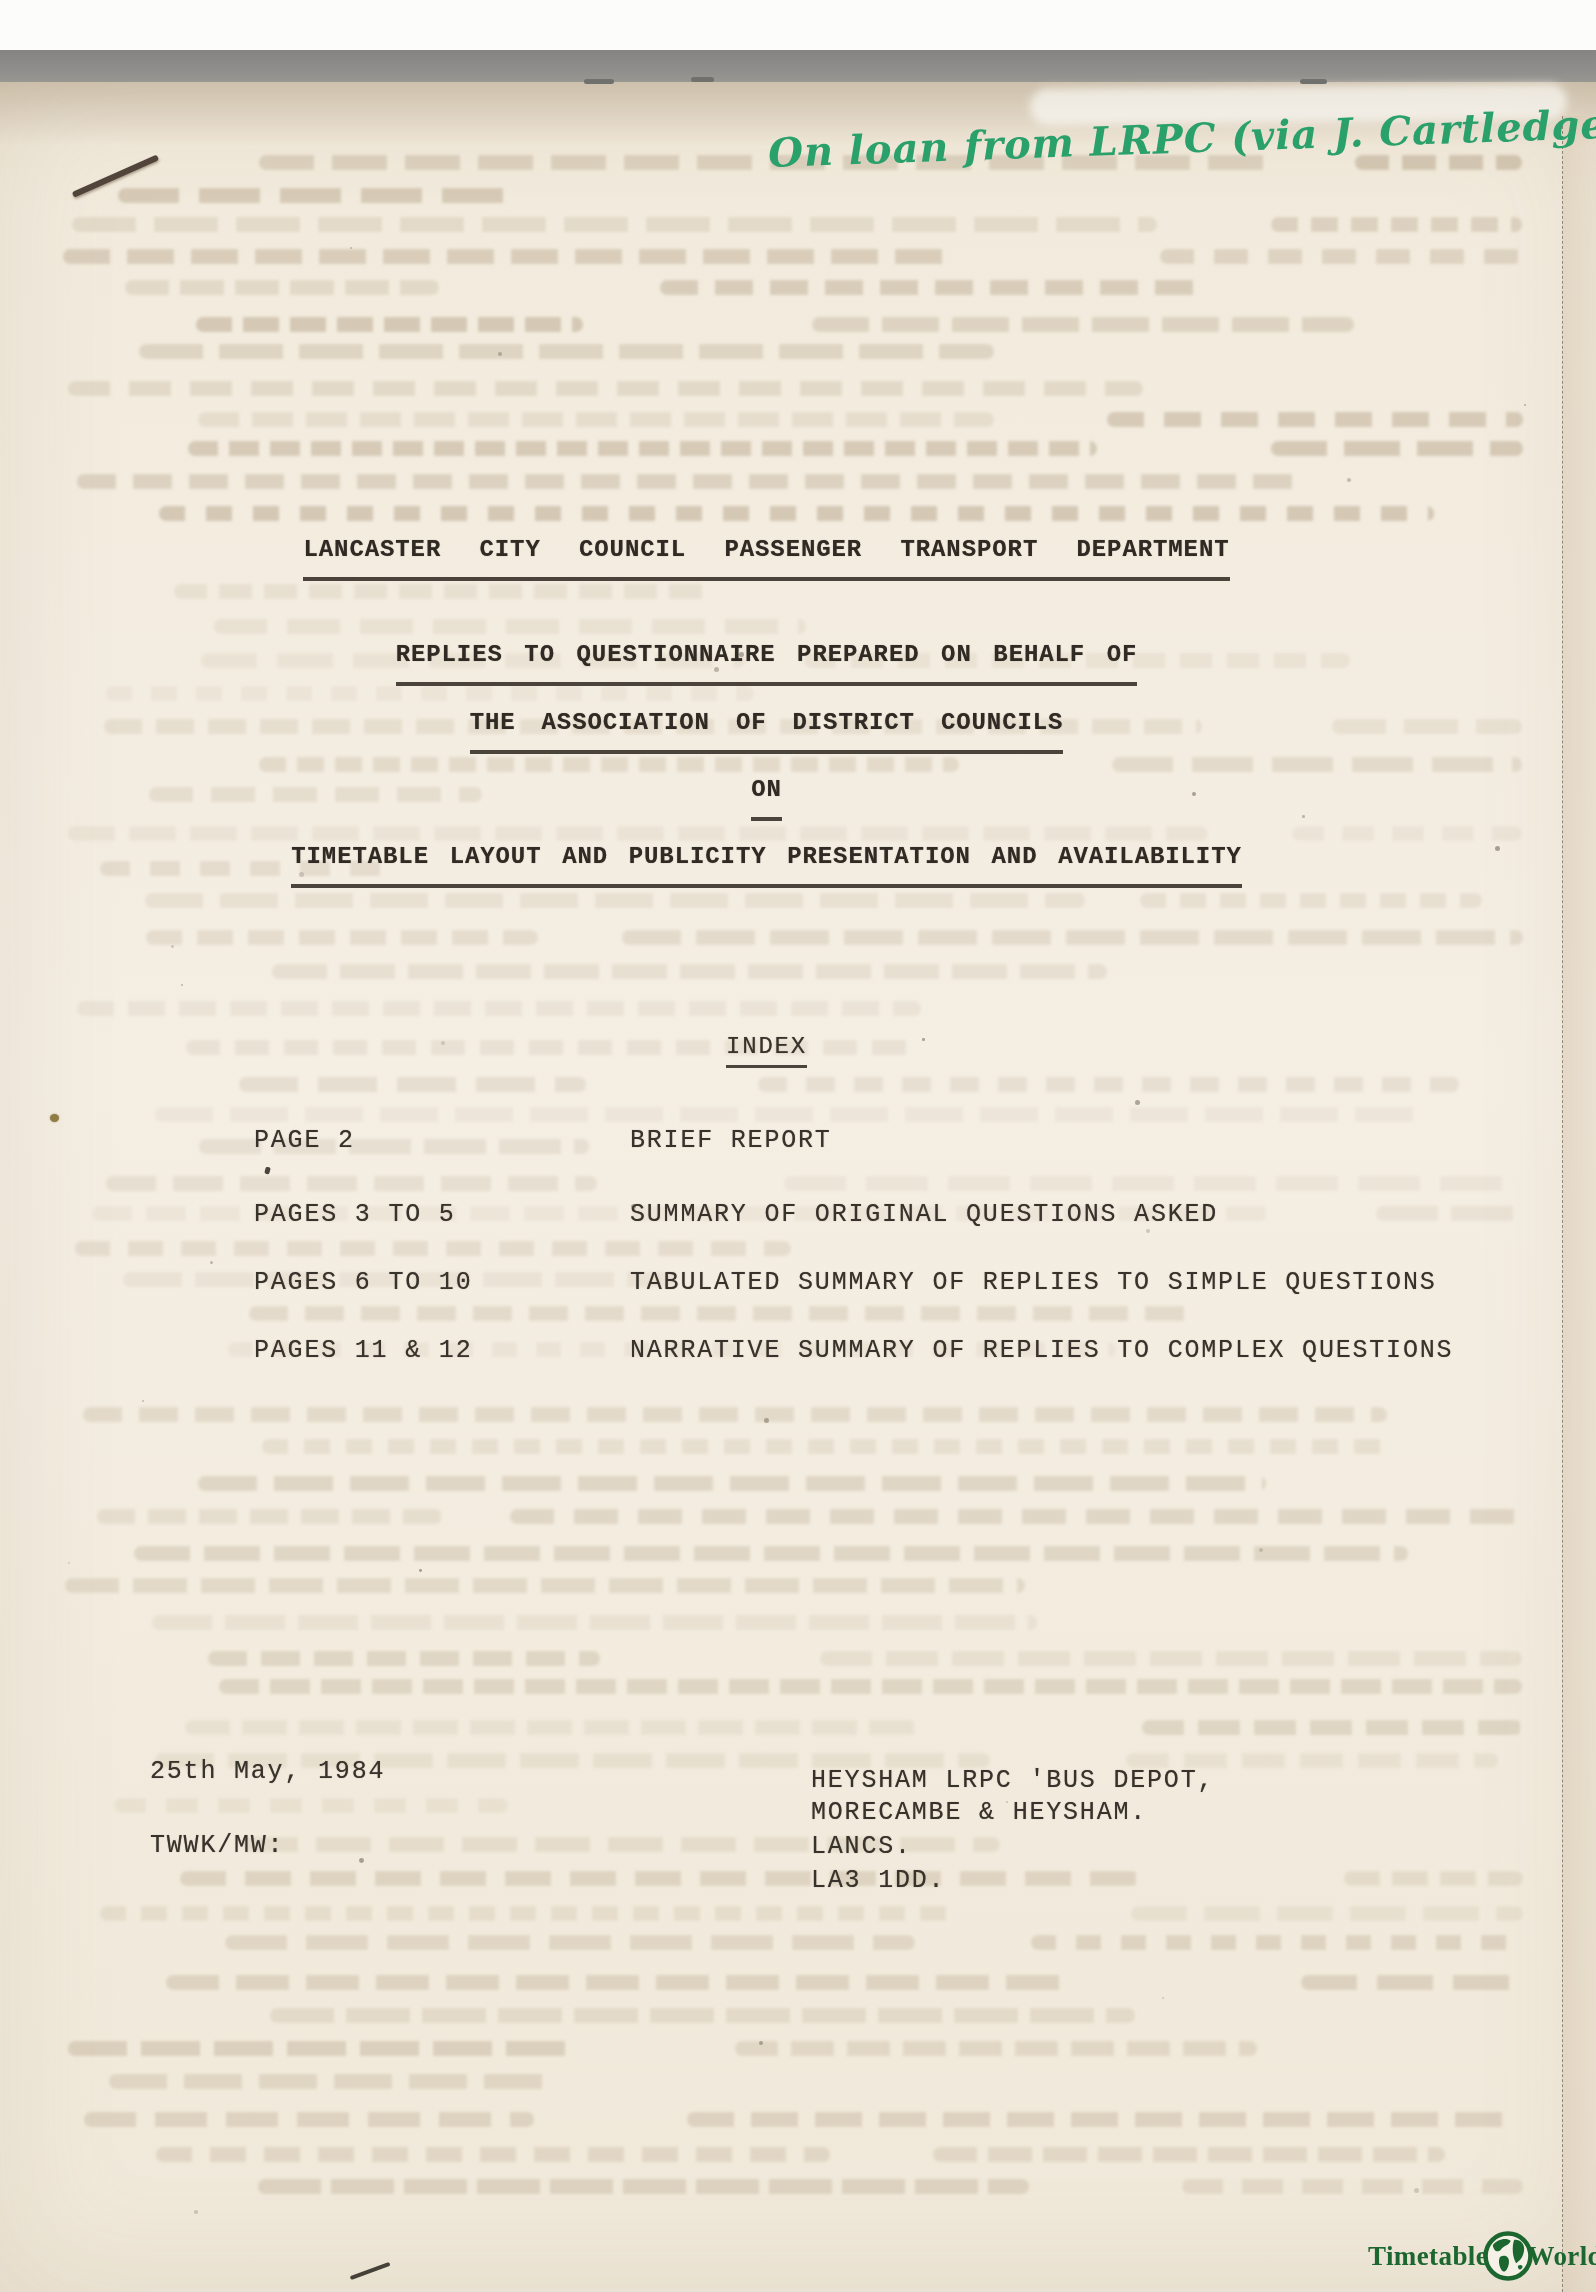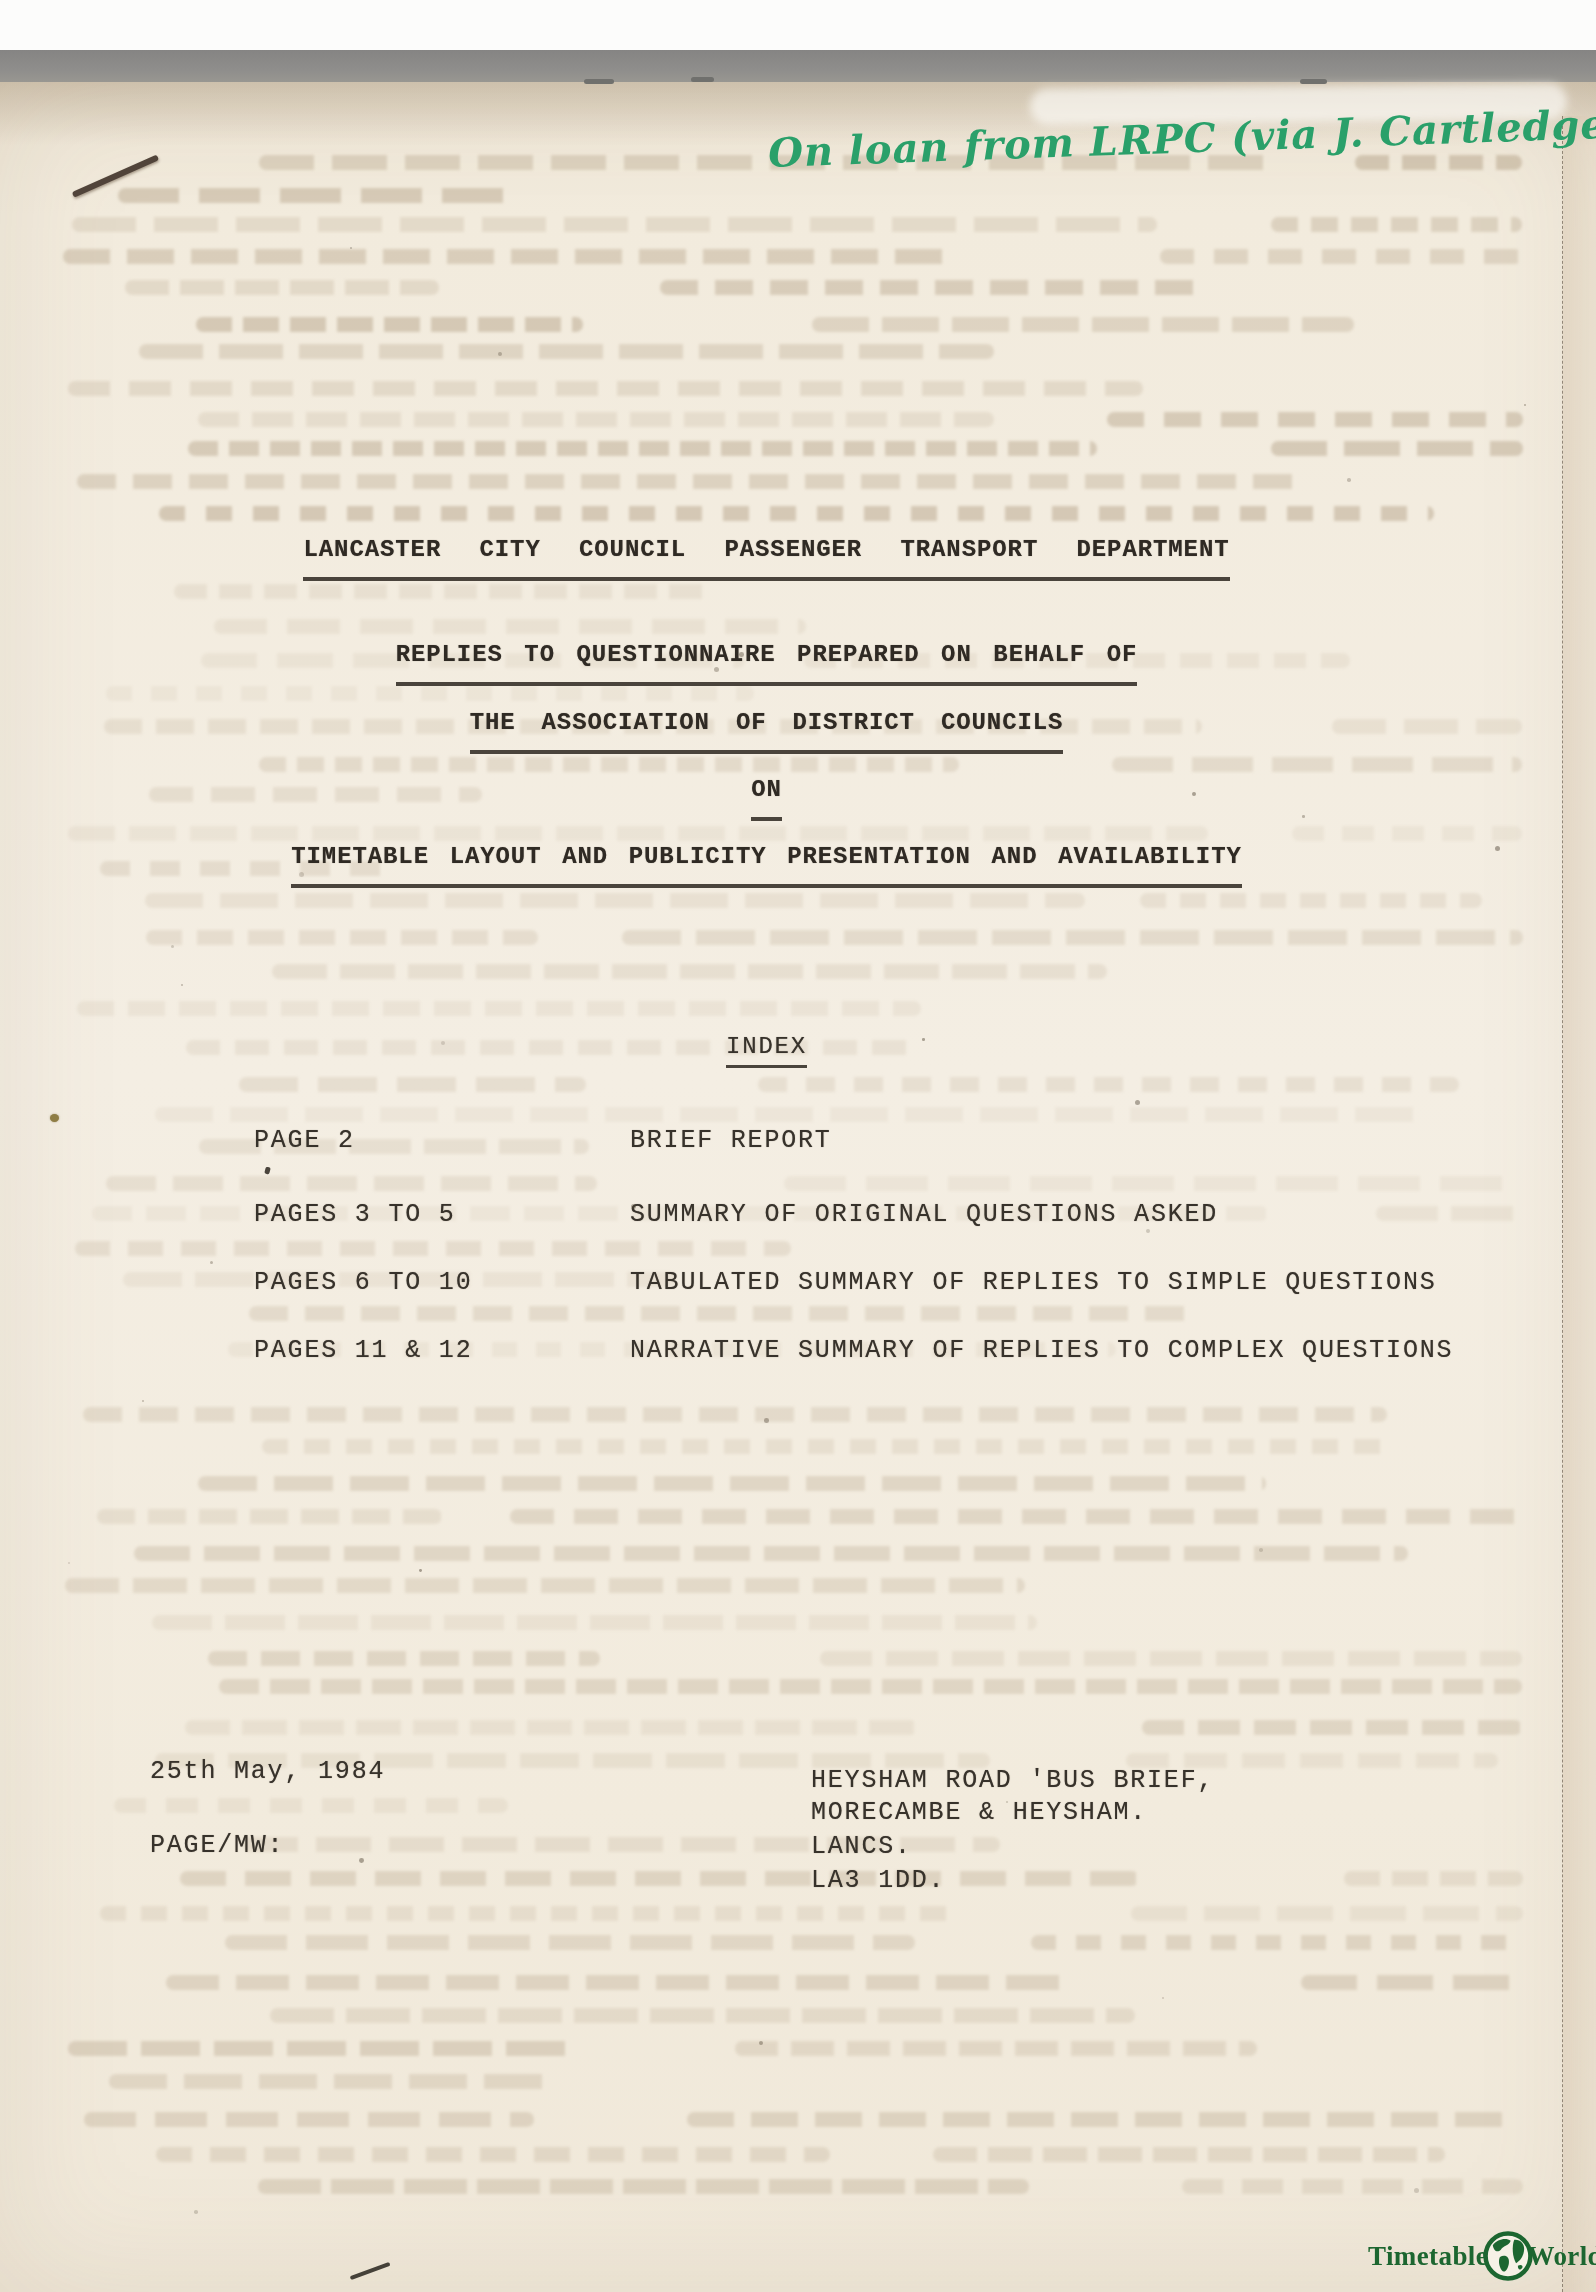--- a/index.html
+++ b/index.html
@@ -178,26 +178,26 @@
 
   <div class="idx-pages typed" style="top:1200px">PAGES 3 TO 5</div>
   <div class="idx-desc  typed" style="top:1200px">SUMMARY OF ORIGINAL QUESTIONS ASKED</div>
 
   <div class="idx-pages typed" style="top:1268px">PAGES 6 TO 10</div>
   <div class="idx-desc  typed" style="top:1268px">TABULATED SUMMARY OF REPLIES TO SIMPLE QUESTIONS</div>
 
   <div class="idx-pages typed" style="top:1336px">PAGES 11 &amp; 12</div>
   <div class="idx-desc  typed" style="top:1336px">NARRATIVE SUMMARY OF REPLIES TO COMPLEX QUESTIONS</div>
 
-  <div class="foot typed" style="left:811px;top:1766px">HEYSHAM ROAD 'BUS BRIEF,</div>
+  <div class="foot typed" style="left:811px;top:1766px">HEYSHAM LRPC 'BUS DEPOT,</div>
   <div class="foot typed" style="left:811px;top:1798px">MORECAMBE &amp; HEYSHAM.</div>
   <div class="foot typed" style="left:811px;top:1832px">LANCS.</div>
   <div class="foot typed" style="left:811px;top:1866px">LA3 1DD.</div>
 
-  <div class="foot typed" style="left:150px;top:1831px">PAGE/MW:</div>
+  <div class="foot typed" style="left:150px;top:1831px">TWWK/MW:</div>
   <div class="foot typed" style="left:150px;top:1757px">25th May, 1984</div>
 
   <div class="logo">
     <span>Timetable</span>
     <svg width="52" height="52" viewBox="0 0 58 58">
       <circle cx="29" cy="29" r="25" fill="#f6f1e6" stroke="#1c6630" stroke-width="5"></circle>
       <path fill="#1c6630" d="M12,17 C17,10 27,8 32,12 C30,18 24,17 21,22 C17,26 13,23 12,17 Z"></path>
       <path fill="#1c6630" d="M20,30 C26,27 31,30 30,37 C29,44 25,49 22,45 C19,40 18,34 20,30 Z"></path>
       <path fill="#1c6630" d="M36,11 C42,10 47,15 47,21 C47,29 42,35 38,37 C34,31 33,18 36,11 Z"></path>
       <path fill="#1c6630" d="M40,40 C43,38 46,39 45,42 C43,45 40,45 40,40 Z"></path>

